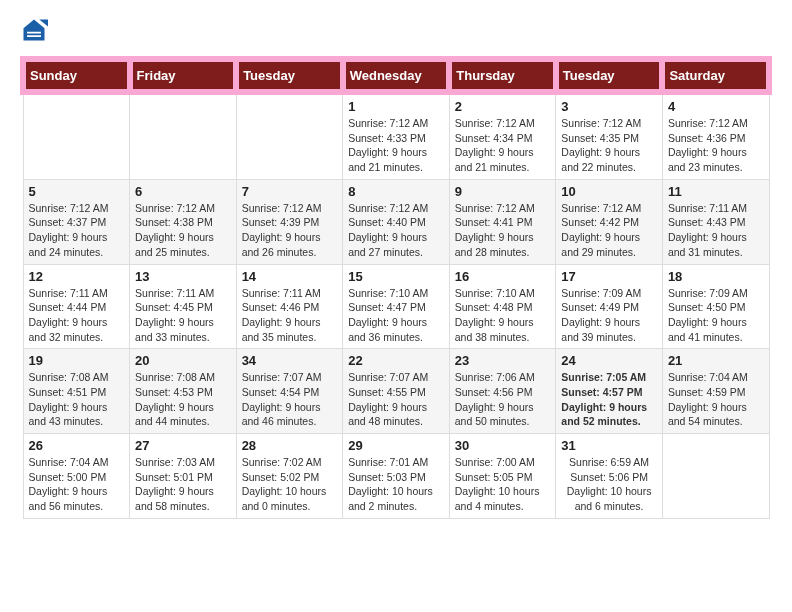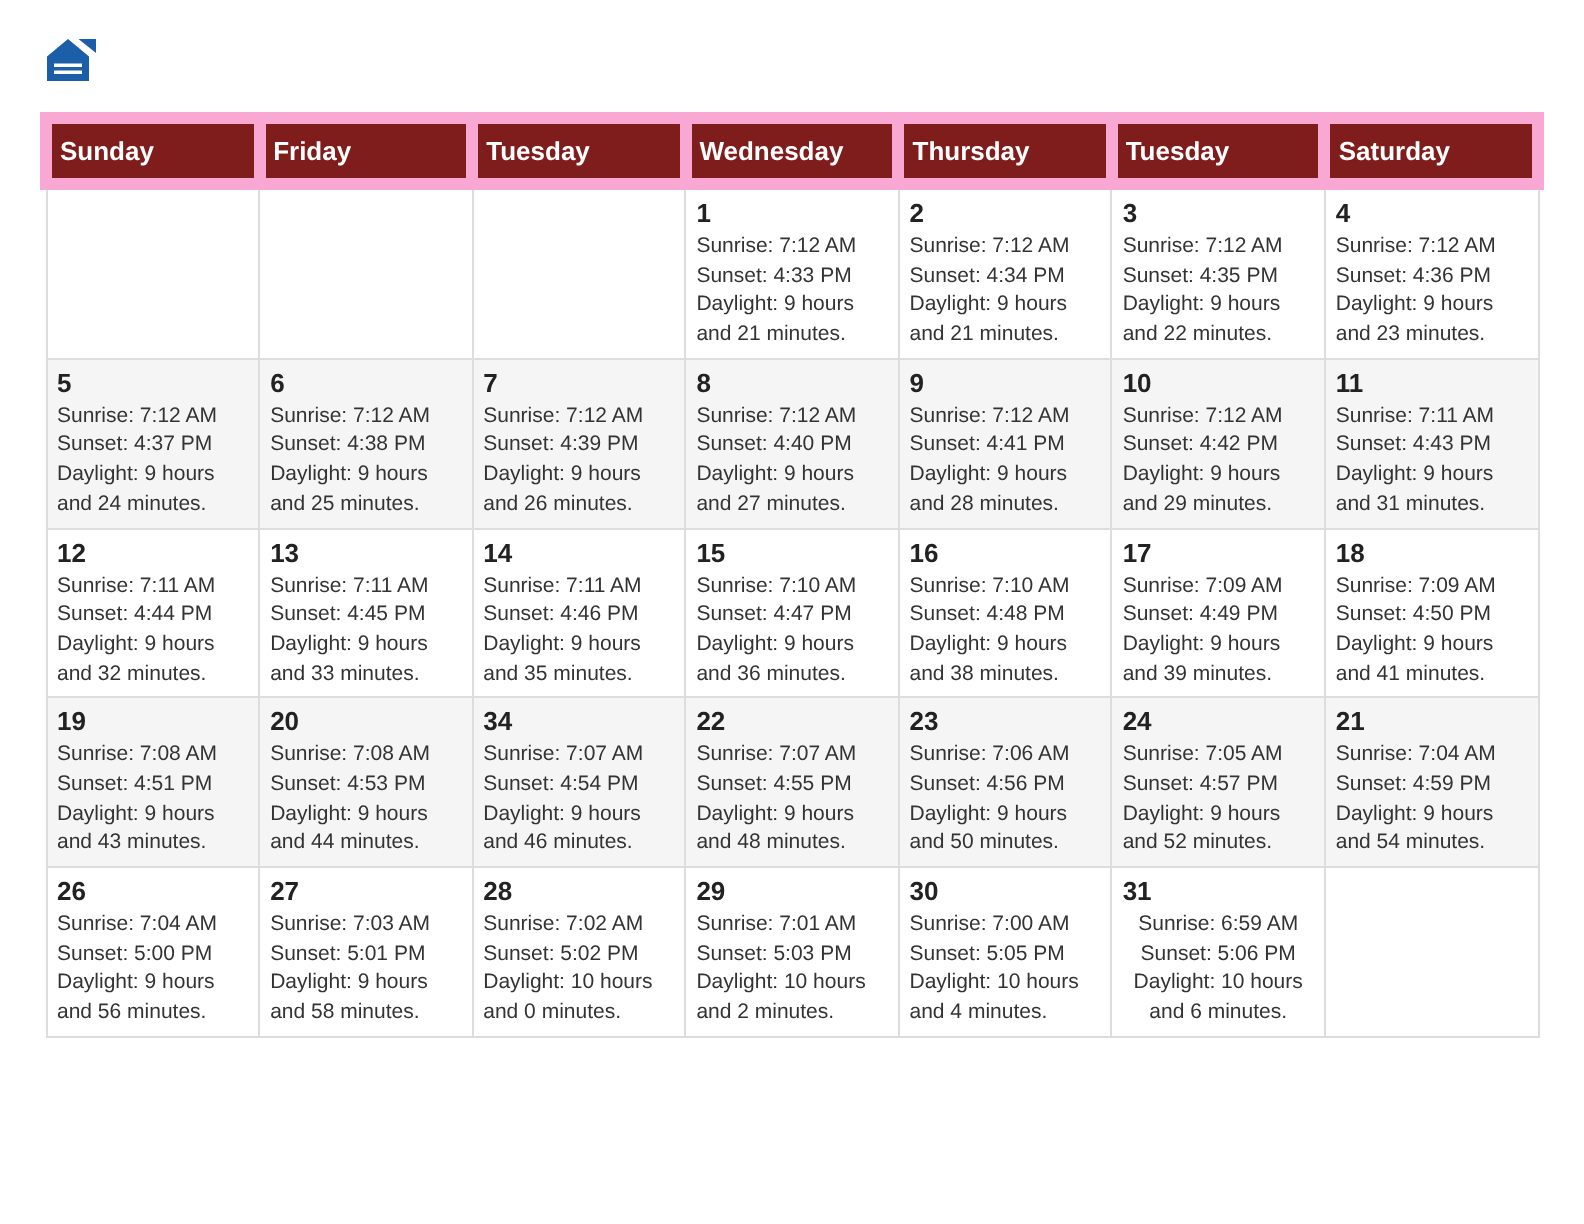--- a/index.html
+++ b/index.html
@@ -290,21 +290,21 @@
           </td>
           <td>
             <div class="day-number">23</div>
             <div class="day-info" style="white-space: pre-line;">Sunrise: 7:06 AM
 Sunset: 4:56 PM
 Daylight: 9 hours
 and 50 minutes.</div>
           </td>
           <td>
             <div class="day-number">24</div>
-            <div class="day-info" style="white-space: pre-line;">Sunrise: 7:05 AM
+            <div class="day-info" style="white-space: pre-line; font-weight: bold;">Sunrise: 7:05 AM
 Sunset: 4:57 PM
 Daylight: 9 hours
 and 52 minutes.</div>
           </td>
           <td>
             <div class="day-number">21</div>
             <div class="day-info" style="white-space: pre-line;">Sunrise: 7:04 AM
 Sunset: 4:59 PM
 Daylight: 9 hours
 and 54 minutes.</div>

